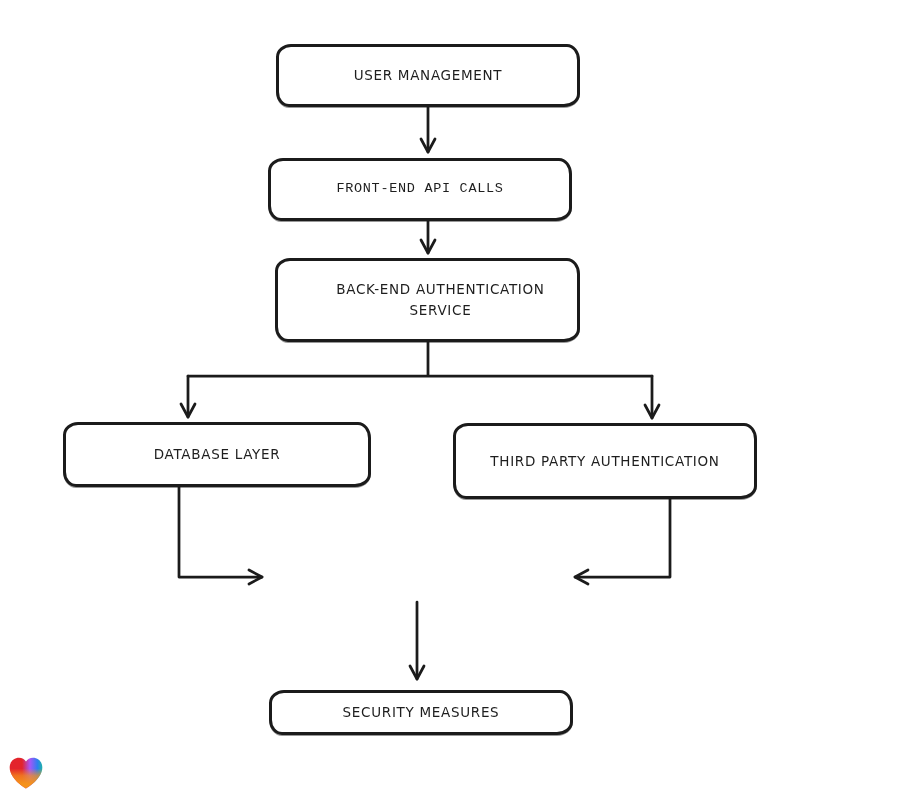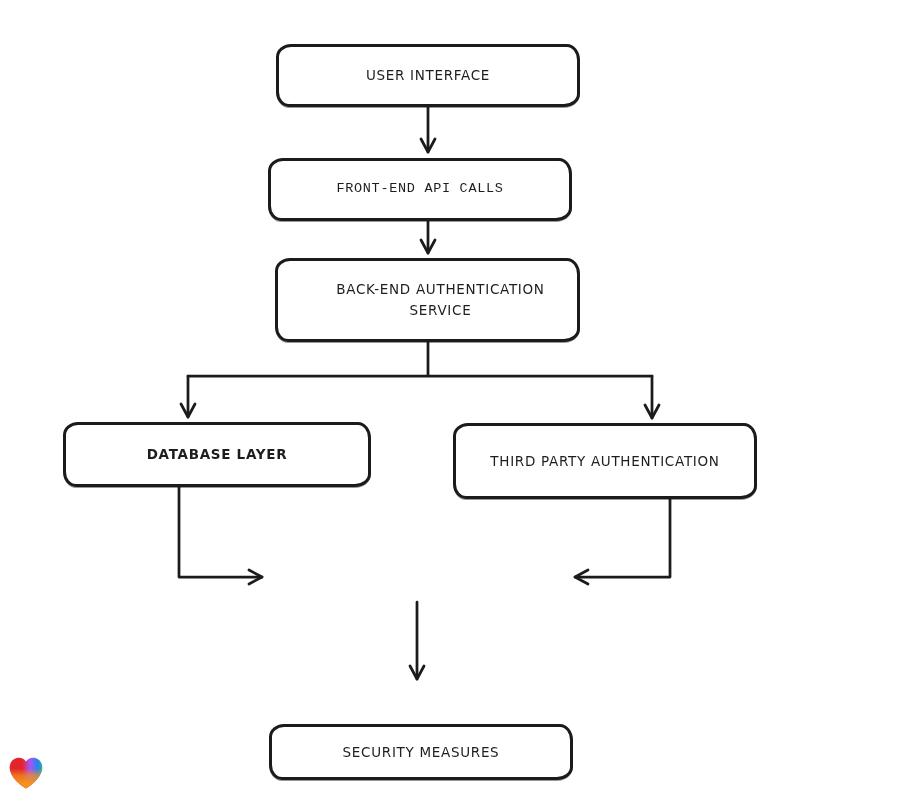--- a/index.html
+++ b/index.html
@@ -63,42 +63,42 @@
       <path d="M428 342 L428 376 M188 376 L652 376"></path>
       <path d="M188 376 L188 417" marker-end="url(#arrowhead)"></path>
       <path d="M652 376 L652 418" marker-end="url(#arrowhead)"></path>
       <path d="M179 487 L179 577 L262 577" marker-end="url(#arrowhead)"></path>
       <path d="M670 487 L670 577 L575 577" marker-end="url(#arrowhead)"></path>
       <path d="M417 602 L417 679" marker-end="url(#arrowhead)"></path>
     </g>
   </svg>
 
   <div class="node" style="left:276px; top:44px; width:304px; height:63px;">
-    <span class="node-label">USER INTERFACE</span>
+    <span class="node-label">USER MANAGEMENT</span>
   </div>
 
   <div class="node" style="left:268px; top:158px; width:304px; height:63px;font-family:Liberation Mono, monospace;">
     <span class="node-label">FRONT-END API CALLS</span>
   </div>
 
   <div class="node" style="left:275px; top:258px; width:305px; height:84px;padding-left:26px;">
     <span class="node-label">BACK-END AUTHENTICATION
 SERVICE</span>
   </div>
 
-  <div class="node" style="left:63px; top:422px; width:308px; height:65px;font-weight:bold;">
+  <div class="node" style="left:63px; top:422px; width:308px; height:65px;">
     <span class="node-label">DATABASE LAYER</span>
   </div>
 
   <div class="node" style="left:453px; top:423px; width:304px; height:76px;">
     <span class="node-label">THIRD PARTY AUTHENTICATION</span>
   </div>
 
 
-  <div class="node" style="left:269px; top:724px; width:304px; height:56px;">
+  <div class="node" style="left:269px; top:690px; width:304px; height:45px;">
     <span class="node-label">SECURITY MEASURES</span>
   </div>
 
   <div class="logo">
     <svg width="36" height="34" viewBox="0 0 32 29">
       <defs>
         <linearGradient id="hg-base" x1="0" y1="0" x2="1" y2="0">
           <stop offset="0" stop-color="#e3242b"></stop>
           <stop offset="0.38" stop-color="#e3242b"></stop>
           <stop offset="0.62" stop-color="#a855f7"></stop>

